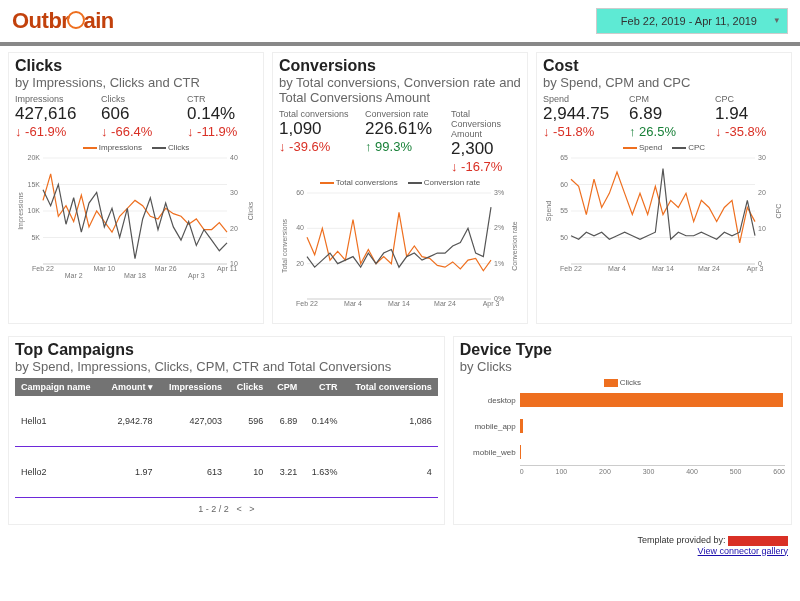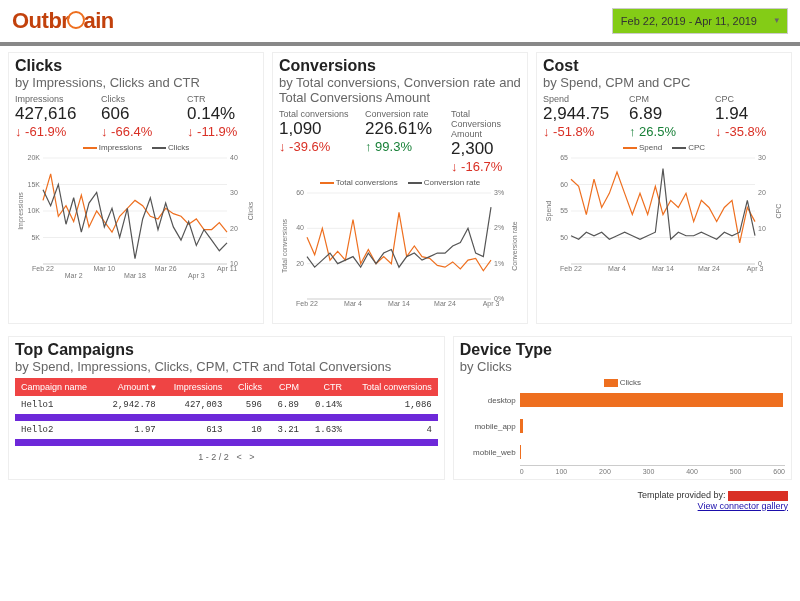--- a/index.html
+++ b/index.html
@@ -1,42 +1,42 @@
 <!DOCTYPE html>
 <html><head>
 <meta charset="utf-8">
 <style>
 * { box-sizing: border-box; margin: 0; padding: 0; }
 body { font-family: Arial, sans-serif; font-size: 11px; color: #333; background: #fff; width: 800px; }
 .header { display: flex; align-items: center; padding: 8px 12px; border-bottom: 4px solid #888; }
 .logo { color: #c2410c; font-size: 22px; font-weight: 700; letter-spacing: -0.5px; display: flex; align-items: center; }
 .logo-dot { display: inline-block; width: 18px; height: 18px; border: 2px solid #ee6f1f; border-radius: 50%; margin: 0 -2px; position: relative; top: -1px; }
 .instructions { font-size: 9px; color: #666; margin-left: 12px; max-width: 320px; line-height: 1.2; }
-.daterange { margin-left: auto; border: 1px solid #ccc; padding: 6px 30px 6px 8px; font-size: 11px; position: relative; background: #84cc16; }
+.daterange { margin-left: auto; border: 1px solid #ccc; padding: 6px 30px 6px 24px; font-size: 11px; position: relative; background: #5eead4; }
 .daterange::after { content: "▾"; position: absolute; right: 8px; color: #666; font-size: 9px; }
 .row { display: flex; gap: 8px; padding: 6px 8px; }
 .panel { flex: 1; background: #fff; border: 1px solid #eee; padding: 4px 6px; }
 .panel h2 { font-size: 16px; font-weight: 700; color: #222; }
 .subtitle { font-size: 13px; color: #666; margin-bottom: 4px; }
 .metrics { display: flex; gap: 16px; margin-top: 4px; }
 .metric { flex: 1; }
 .mlabel { font-size: 9px; color: #666; }
 .mval { font-size: 17px; font-weight: 400; color: #222; }
 .delta { font-size: 13px; }
 .delta.neg { color: #d93025; }
 .delta.pos { color: #188038; }
 .chart-box { margin-top: 4px; }
 .legend { font-size: 8px; color: #555; display: flex; gap: 10px; justify-content: center; }
 .lswatch { display: inline-block; width: 14px; height: 2px; vertical-align: middle; margin-right: 2px; }
 .axis-text { font-size: 7px; fill: #777; }
 .axis-label { font-size: 7px; fill: #777; }
 .table { width: 100%; border-collapse: collapse; font-size: 9px; }
-.table th { background: #ef4444; color: #fff; font-weight: 400; padding: 4px 6px; text-align: right; }
+.table th { background: #737373; color: #fff; font-weight: 700; padding: 4px 6px; text-align: right; }
 .table th:first-child { text-align: left; }
-.table td { padding: 4px 6px; text-align: right; border-bottom: 7px solid #6d28d9; font-family: Liberation Mono, monospace; }
+.table td { padding: 20px 6px; text-align: right; border-bottom: 1px solid #6d28d9; }
 .table td:first-child { text-align: left; }
 .pager { text-align: center; font-size: 9px; color: #666; padding: 6px; }
 .footer { text-align: right; font-size: 9px; padding: 4px 12px; color: #333; }
 .footer a { color: #1a0dab; }
 .sm-logo { display: inline-block; width: 60px; height: 10px; background: #d93025; vertical-align: middle; }
 .bar-row { display: flex; align-items: center; height: 26px; }
 .bar-label { width: 60px; font-size: 8px; color: #555; text-align: right; padding-right: 4px; }
 .bar-track { flex: 1; height: 18px; position: relative; }
 .bar-fill { position: absolute; left: 0; top: 2px; height: 14px; background: #ee6f1f; }
 .bar-axis { display: flex; justify-content: space-between; font-size: 7px; color: #777; margin-left: 60px; border-top: 1px solid #ccc; padding-top: 2px; }

